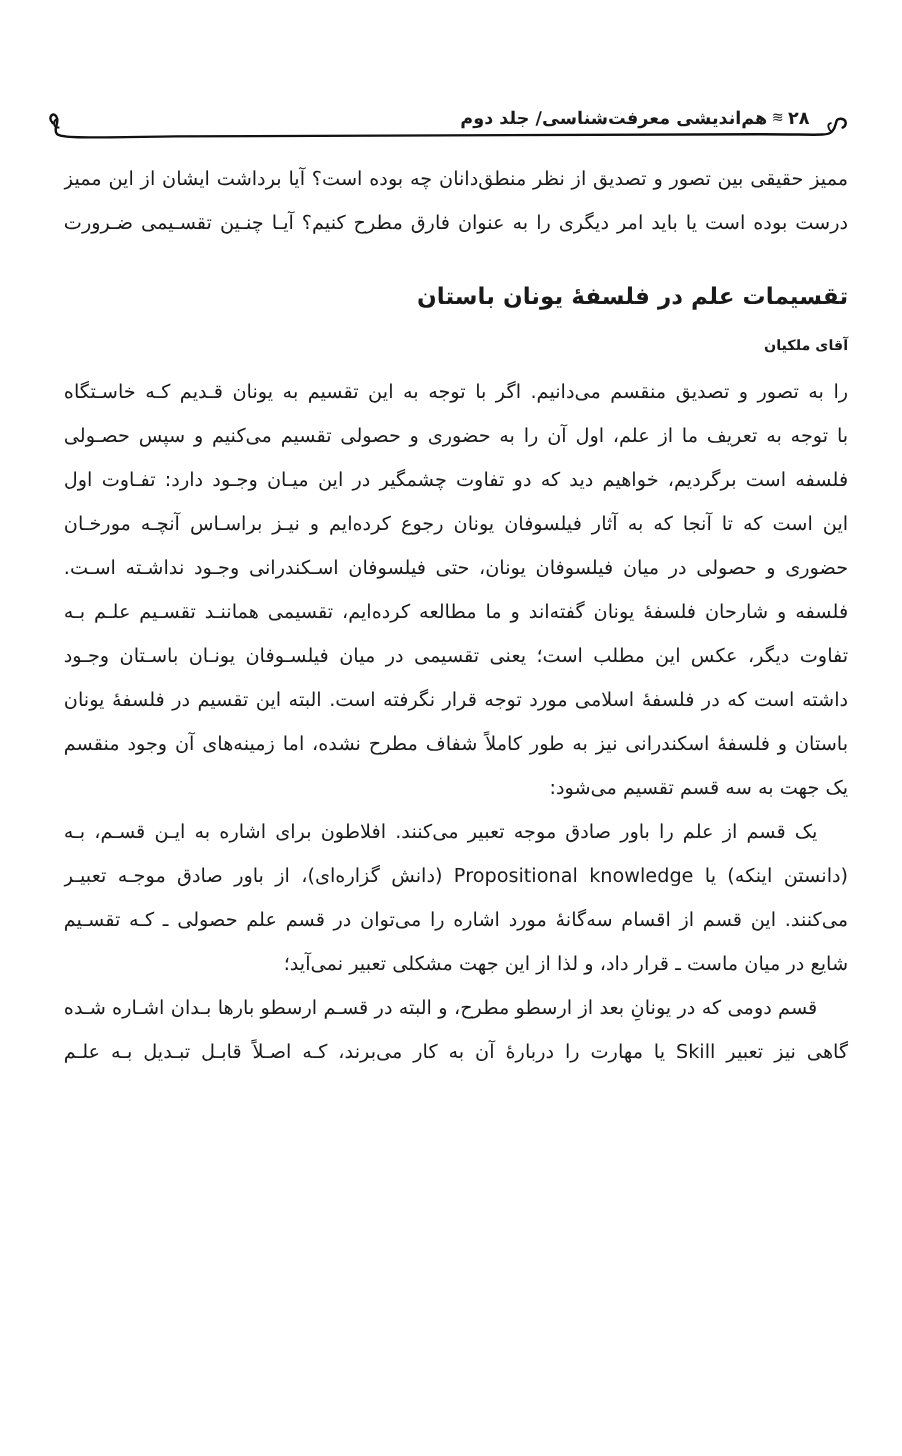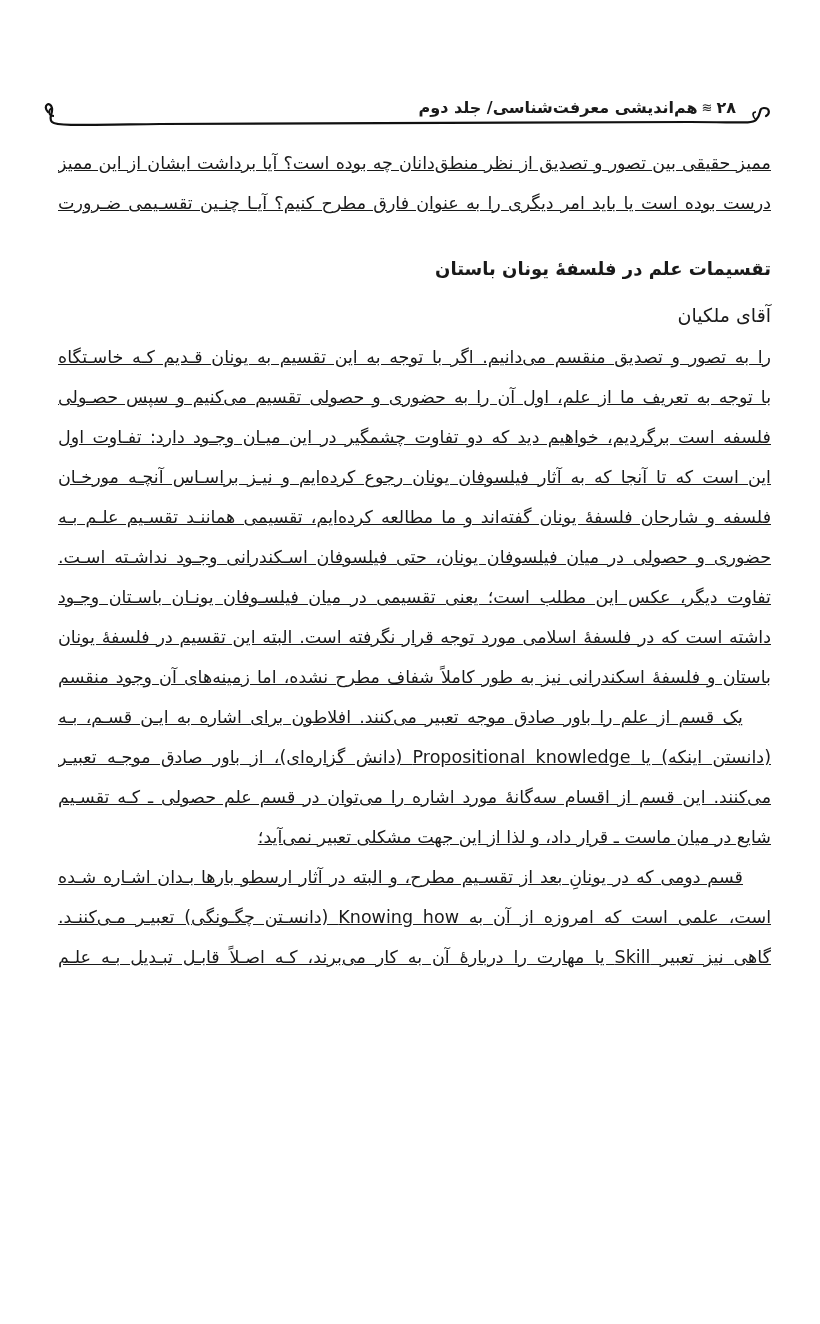--- a/index.html
+++ b/index.html
@@ -18,30 +18,30 @@
       font-size: 16px; font-weight: bold; white-space: nowrap;
       display: flex; align-items: center; gap: 4px;
     }
     .header-text .ornament { font-size: 13px; font-weight: normal; }
     .content {
       position: absolute; left: 58px; width: 713px; top: 143px;
       direction: rtl; text-align: justify; text-align-last: right;
     }
     .line {
       height: 40px; line-height: 40px; font-size: 17.5px; white-space: nowrap;
-      text-align: justify; text-align-last: justify; overflow: hidden; text-decoration: underline;
+      text-align: justify; text-align-last: justify; overflow: hidden;
     }
     .line.last { text-align-last: right; }
     .line.indent { padding-right: 28px; }
     .h1 {
-      font-size: 18px; font-weight: bold; height: 40px; line-height: 40px;
+      font-size: 21px; font-weight: bold; height: 40px; line-height: 40px;
       margin-top: 26px; margin-bottom: 6px;
     }
     .h2 {
-      font-size: 19px; font-weight: normal; height: 40px; line-height: 40px; margin-bottom: 2px;
+      font-size: 13px; font-weight: bold; height: 40px; line-height: 40px; margin-bottom: 2px;
     }
   </style>
 </head>
 <body>
 
 <div class="page">
 
   <div class="header">
     <svg width="740" height="40">
       <path d="M8 18 C2 12, 10 6, 12 14 C13 20, 8 24, 12 28 C 16 32, 40 31, 120 30 L 650 28 C 700 28, 712 30, 716 26 C 722 20, 718 14, 724 14 C 730 14, 730 20, 726 22" fill="none" stroke="#111" stroke-width="2.2" stroke-linecap="round"></path>
@@ -62,33 +62,33 @@
     </div>
 
     <div class="h1">تقسیمات علم در فلسفهٔ یونان باستان</div>
     <div class="h2">آقای ملکیان</div>
 
     <div>
       <div class="line">را به تصور و تصدیق منقسم می‌دانیم. اگر با توجه به این تقسیم به یونان قـدیم کـه خاسـتگاه</div>
       <div class="line">با توجه به تعریف ما از علم، اول آن را به حضوری و حصولی تقسیم می‌کنیم و سپس حصـولی</div>
       <div class="line">فلسفه است برگردیم، خواهیم دید که دو تفاوت چشمگیر در این میـان وجـود دارد: تفـاوت اول</div>
       <div class="line">این است که تا آنجا که به آثار فیلسوفان یونان رجوع کرده‌ایم و نیـز براسـاس آنچـه مورخـان</div>
+      <div class="line">حضوری و حصولی در میان فیلسوفان یونان، حتی فیلسوفان اسـکندرانی وجـود نداشـته اسـت.</div>
       <div class="line">فلسفه و شارحان فلسفهٔ یونان گفته‌اند و ما مطالعه کرده‌ایم، تقسیمی هماننـد تقسـیم علـم بـه</div>
-      <div class="line">حضوری و حصولی در میان فیلسوفان یونان، حتی فیلسوفان اسـکندرانی وجـود نداشـته اسـت.</div>
       <div class="line">تفاوت دیگر، عکس این مطلب است؛ یعنی تقسیمی در میان فیلسـوفان یونـان باسـتان وجـود</div>
       <div class="line">داشته است که در فلسفهٔ اسلامی مورد توجه قرار نگرفته است. البته این تقسیم در فلسفهٔ یونان</div>
       <div class="line">باستان و فلسفهٔ اسکندرانی نیز به طور کاملاً شفاف مطرح نشده، اما زمینه‌های آن وجود منقسم</div>
+      <div class="line last">یک جهت به سه قسم تقسیم می‌شود:</div>
     </div>
 
     <div>
       <div class="line indent">یک قسم از علم را باور صادق موجه تعبیر می‌کنند. افلاطون برای اشاره به ایـن قسـم، بـه</div>
       <div class="line">(دانستن اینکه) یا Propositional knowledge (دانش گزاره‌ای)، از باور صادق موجـه تعبیـر</div>
       <div class="line">می‌کنند. این قسم از اقسام سه‌گانهٔ مورد اشاره را می‌توان در قسم علم حصولی ـ کـه تقسـیم</div>
       <div class="line last">شایع در میان ماست ـ قرار داد، و لذا از این جهت مشکلی تعبیر نمی‌آید؛</div>
     </div>
 
     <div>
-      <div class="line indent">قسم دومی که در یونانِ بعد از تقسـیم مطرح، و البته در آثار ارسطو بارها بـدان اشـاره شـده</div>
-      <div class="line">است، علمی است که امروزه از آن به Knowing how (دانسـتن چگـونگی) تعبیـر مـی‌کننـد.</div>
+      <div class="line indent">قسم دومی که در یونانِ بعد از ارسطو مطرح، و البته در قسـم ارسطو بارها بـدان اشـاره شـده</div>
       <div class="line">گاهی نیز تعبیر Skill یا مهارت را دربارهٔ آن به کار می‌برند، کـه اصـلاً قابـل تبـدیل بـه علـم</div>
     </div>
   </div>
 </div>
 
 </body></html>

